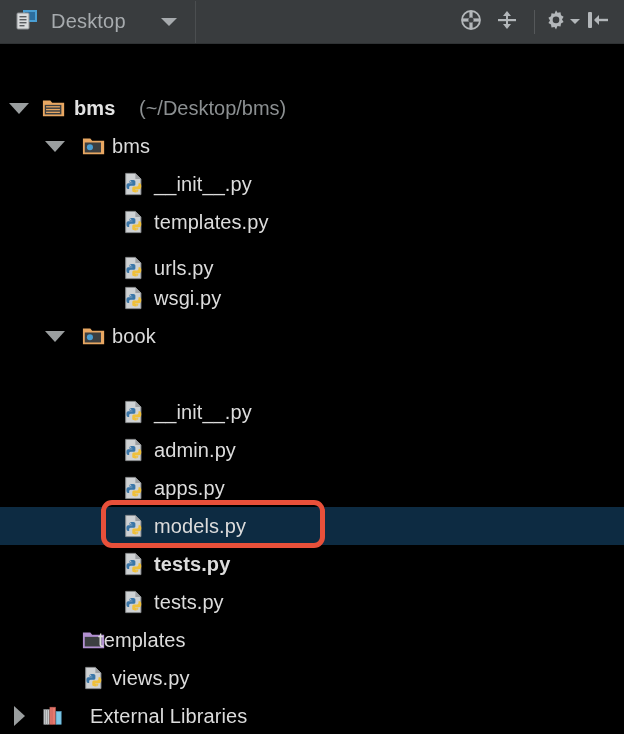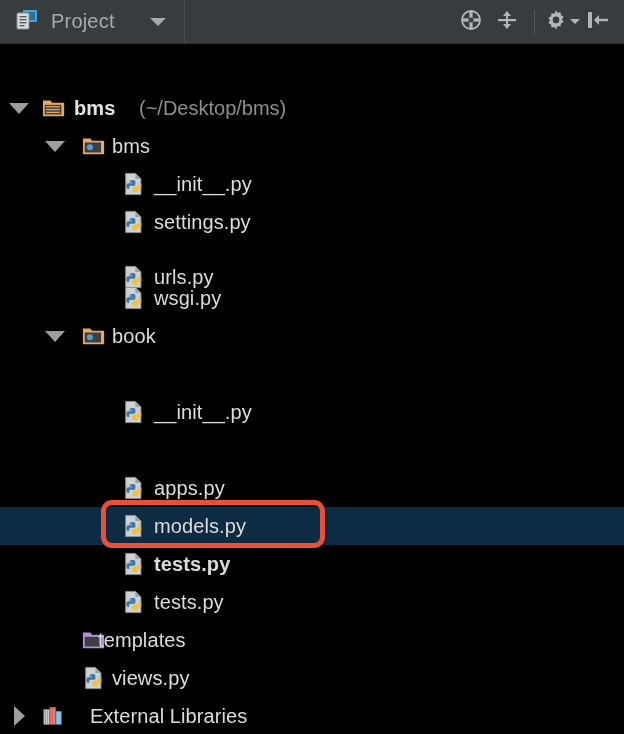--- a/index.html
+++ b/index.html
@@ -155,21 +155,21 @@
       <svg width="26" height="26" viewBox="0 0 26 26">
         <rect x="9" y="3" width="14" height="12" fill="#4a9fd4"></rect>
         <rect x="11" y="5" width="10" height="8" fill="#2d6e9e"></rect>
         <rect x="3" y="6" width="12" height="16" rx="1" fill="#d9dbdc" stroke="#8d9093" stroke-width="1"></rect>
         <rect x="5.5" y="9" width="7" height="1.4" fill="#5a5d60"></rect>
         <rect x="5.5" y="12" width="7" height="1.4" fill="#5a5d60"></rect>
         <rect x="5.5" y="15" width="7" height="1.4" fill="#5a5d60"></rect>
         <rect x="5.5" y="18" width="5" height="1.4" fill="#5a5d60"></rect>
       </svg>
     </span>
-    <span class="tw-title-text">Project</span>
+    <span class="tw-title-text">Desktop</span>
     <span class="tw-caret"></span>
   </div>
 
   <div class="tw-sep"></div>
 
   <div class="tw-actions">
 
     <div class="tw-btn">
       <span>
         <svg width="24" height="24" viewBox="0 0 24 24">
@@ -261,23 +261,23 @@
     </div>
     <div class="row" style="top: 159px;">
       <span class="icon" style="left: 122px;">
         <svg width="26" height="26" viewBox="0 0 26 26">
           <path d="M4 1.5h10.5L20.5 7.5V24.5H4Z" fill="#cfd2d4" stroke="#8d9093" stroke-width="1"></path>
           <path d="M14.5 1.5 L20.5 7.5 H14.5 Z" fill="#9da0a3"></path>
           <path d="M11.2 8.6c-3.3 0-3.1 1.5-3.1 1.5v1.5h3.2v.5H6.9s-2.1-.25-2.1 3.1 1.85 3.2 1.85 3.2h1.1v-1.6s-.06-1.85 1.8-1.85h3.2s1.75.03 1.75-1.7v-2.85s.27-1.8-3.3-1.8zm-1.75 1a.58.58 0 1 1 0 1.16.58.58 0 0 1 0-1.16z" fill="#3a76a8"></path>
           <path d="M14.45 22.1c3.3 0 3.1-1.5 3.1-1.5v-1.5h-3.2v-.5h4.4s2.1.25 2.1-3.1-1.85-3.2-1.85-3.2h-1.1v1.6s.06 1.85-1.8 1.85h-3.2s-1.75-.03-1.75 1.7v2.85s-.27 1.8 3.3 1.8zm1.75-1a.58.58 0 1 1 0-1.16.58.58 0 0 1 0 1.16z" fill="#f0c03a"></path>
         </svg>
       </span>
-      <span class="label" style="left: 154px;">settings.py</span>
-    </div>
-    <div class="row" style="top: 214px;">
+      <span class="label" style="left: 154px;">templates.py</span>
+    </div>
+    <div class="row" style="top: 205px;">
       <span class="icon" style="left: 122px;">
         <svg width="26" height="26" viewBox="0 0 26 26">
           <path d="M4 1.5h10.5L20.5 7.5V24.5H4Z" fill="#cfd2d4" stroke="#8d9093" stroke-width="1"></path>
           <path d="M14.5 1.5 L20.5 7.5 H14.5 Z" fill="#9da0a3"></path>
           <path d="M11.2 8.6c-3.3 0-3.1 1.5-3.1 1.5v1.5h3.2v.5H6.9s-2.1-.25-2.1 3.1 1.85 3.2 1.85 3.2h1.1v-1.6s-.06-1.85 1.8-1.85h3.2s1.75.03 1.75-1.7v-2.85s.27-1.8-3.3-1.8zm-1.75 1a.58.58 0 1 1 0 1.16.58.58 0 0 1 0-1.16z" fill="#3a76a8"></path>
           <path d="M14.45 22.1c3.3 0 3.1-1.5 3.1-1.5v-1.5h-3.2v-.5h4.4s2.1.25 2.1-3.1-1.85-3.2-1.85-3.2h-1.1v1.6s.06 1.85-1.8 1.85h-3.2s-1.75-.03-1.75 1.7v2.85s-.27 1.8 3.3 1.8zm1.75-1a.58.58 0 1 1 0-1.16.58.58 0 0 1 0 1.16z" fill="#f0c03a"></path>
         </svg>
       </span>
       <span class="label" style="left: 154px;">urls.py</span>
     </div>
@@ -308,20 +308,31 @@
     <div class="row" style="top: 349px;">
       <span class="icon" style="left: 122px;">
         <svg width="26" height="26" viewBox="0 0 26 26">
           <path d="M4 1.5h10.5L20.5 7.5V24.5H4Z" fill="#cfd2d4" stroke="#8d9093" stroke-width="1"></path>
           <path d="M14.5 1.5 L20.5 7.5 H14.5 Z" fill="#9da0a3"></path>
           <path d="M11.2 8.6c-3.3 0-3.1 1.5-3.1 1.5v1.5h3.2v.5H6.9s-2.1-.25-2.1 3.1 1.85 3.2 1.85 3.2h1.1v-1.6s-.06-1.85 1.8-1.85h3.2s1.75.03 1.75-1.7v-2.85s.27-1.8-3.3-1.8zm-1.75 1a.58.58 0 1 1 0 1.16.58.58 0 0 1 0-1.16z" fill="#3a76a8"></path>
           <path d="M14.45 22.1c3.3 0 3.1-1.5 3.1-1.5v-1.5h-3.2v-.5h4.4s2.1.25 2.1-3.1-1.85-3.2-1.85-3.2h-1.1v1.6s.06 1.85-1.8 1.85h-3.2s-1.75-.03-1.75 1.7v2.85s-.27 1.8 3.3 1.8zm1.75-1a.58.58 0 1 1 0-1.16.58.58 0 0 1 0 1.16z" fill="#f0c03a"></path>
         </svg>
       </span>
       <span class="label" style="left: 154px;">__init__.py</span>
+    </div>
+    <div class="row" style="top: 387px;">
+      <span class="icon" style="left: 122px;">
+        <svg width="26" height="26" viewBox="0 0 26 26">
+          <path d="M4 1.5h10.5L20.5 7.5V24.5H4Z" fill="#cfd2d4" stroke="#8d9093" stroke-width="1"></path>
+          <path d="M14.5 1.5 L20.5 7.5 H14.5 Z" fill="#9da0a3"></path>
+          <path d="M11.2 8.6c-3.3 0-3.1 1.5-3.1 1.5v1.5h3.2v.5H6.9s-2.1-.25-2.1 3.1 1.85 3.2 1.85 3.2h1.1v-1.6s-.06-1.85 1.8-1.85h3.2s1.75.03 1.75-1.7v-2.85s.27-1.8-3.3-1.8zm-1.75 1a.58.58 0 1 1 0 1.16.58.58 0 0 1 0-1.16z" fill="#3a76a8"></path>
+          <path d="M14.45 22.1c3.3 0 3.1-1.5 3.1-1.5v-1.5h-3.2v-.5h4.4s2.1.25 2.1-3.1-1.85-3.2-1.85-3.2h-1.1v1.6s.06 1.85-1.8 1.85h-3.2s-1.75-.03-1.75 1.7v2.85s-.27 1.8 3.3 1.8zm1.75-1a.58.58 0 1 1 0-1.16.58.58 0 0 1 0 1.16z" fill="#f0c03a"></path>
+        </svg>
+      </span>
+      <span class="label" style="left: 154px;">admin.py</span>
     </div>
     <div class="row" style="top: 425px;">
       <span class="icon" style="left: 122px;">
         <svg width="26" height="26" viewBox="0 0 26 26">
           <path d="M4 1.5h10.5L20.5 7.5V24.5H4Z" fill="#cfd2d4" stroke="#8d9093" stroke-width="1"></path>
           <path d="M14.5 1.5 L20.5 7.5 H14.5 Z" fill="#9da0a3"></path>
           <path d="M11.2 8.6c-3.3 0-3.1 1.5-3.1 1.5v1.5h3.2v.5H6.9s-2.1-.25-2.1 3.1 1.85 3.2 1.85 3.2h1.1v-1.6s-.06-1.85 1.8-1.85h3.2s1.75.03 1.75-1.7v-2.85s.27-1.8-3.3-1.8zm-1.75 1a.58.58 0 1 1 0 1.16.58.58 0 0 1 0-1.16z" fill="#3a76a8"></path>
           <path d="M14.45 22.1c3.3 0 3.1-1.5 3.1-1.5v-1.5h-3.2v-.5h4.4s2.1.25 2.1-3.1-1.85-3.2-1.85-3.2h-1.1v1.6s.06 1.85-1.8 1.85h-3.2s-1.75-.03-1.75 1.7v2.85s-.27 1.8 3.3 1.8zm1.75-1a.58.58 0 1 1 0-1.16.58.58 0 0 1 0 1.16z" fill="#f0c03a"></path>
         </svg>
       </span>

